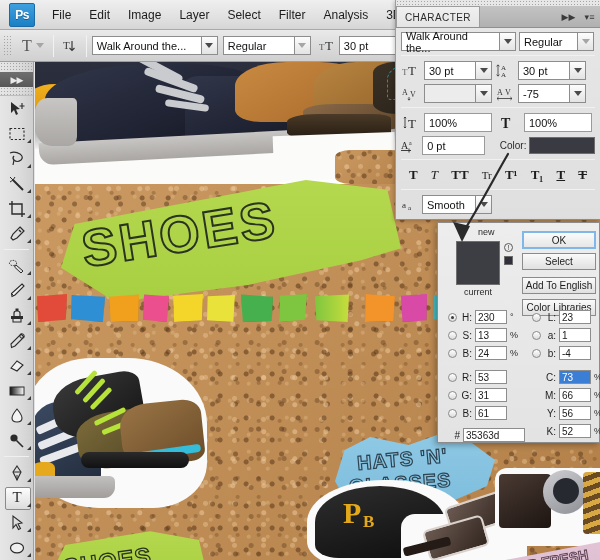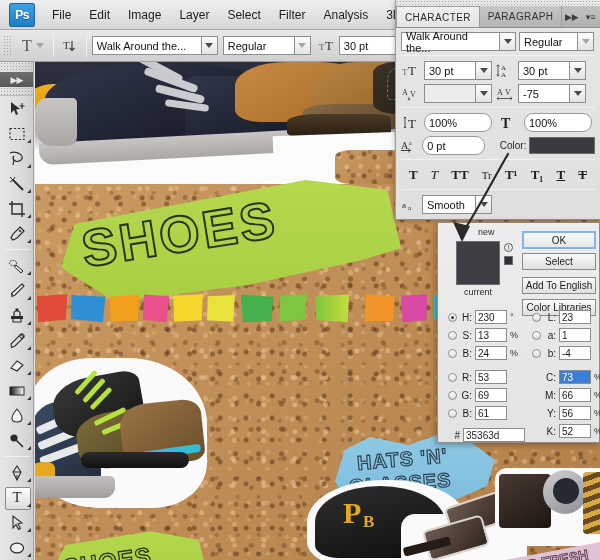--- a/index.html
+++ b/index.html
@@ -73,21 +73,21 @@
   .caret.dim { border-top-color: #a6a6a6; }
   .icon-btn {
     width: 22px; height: 22px; display: flex; align-items: center;
     justify-content: center;
   }
   .field {
     background: #fff; border: 1px solid #8d8d8d;
     height: 19px; display: flex; align-items: center;
     padding: 0 4px; font-size: 11px; color: #111;
   }
-  .field.flat { border-color: #9a9a9a; border-radius: 9px; }
+  .field.flat { border-color: #9a9a9a; }
   .combo {
     display: flex; align-items: stretch; height: 19px;
   }
   .combo .field { border-right: none; }
   .combo .arrowbox {
     width: 17px; border: 1px solid #8d8d8d;
     background: linear-gradient(#fdfdfd, #e3e3e3);
     display: flex; align-items: center; justify-content: center;
   }
   .combo.flush .field { border-right: 1px solid #8d8d8d; }
@@ -725,21 +725,20 @@
     <div class="tag-pink">
       <div class="l1">SUPER FRESH</div>
 
     </div>
   </div>
 
   <div id="charpanel">
     <div id="cp-topgrip"></div>
     <div id="cp-tabs">
       <div class="cp-tab active">CHARACTER</div>
-      <div class="cp-tab inactive">PARAGRAPH</div>
       <div id="cp-tabfill"></div>
       <div class="cp-tabbtn">▶▶</div>
       <div class="cp-tabbtn">▾≡</div>
     </div>
 
     <div id="cp-body">
 
       <div class="cp-row">
         <div class="combo" style="width:115px">
           <div class="field" style="flex:1">Walk Around the...</div>
@@ -917,21 +916,21 @@
         </div>
         <div style="height:6px"></div>
         <div class="pk-frow">
           <span class="pk-radio"></span>
           <span class="pk-key">R:</span>
           <span class="pk-in">53</span>
         </div>
         <div class="pk-frow">
           <span class="pk-radio"></span>
           <span class="pk-key">G:</span>
-          <span class="pk-in">69</span>
+          <span class="pk-in">31</span>
         </div>
         <div class="pk-frow">
           <span class="pk-radio"></span>
           <span class="pk-key">B:</span>
           <span class="pk-in">61</span>
         </div>
         <div style="height:4px"></div>
         <div class="pk-frow">
           <span class="pk-hash">#</span>
           <span class="pk-in pk-hex">35363d</span>

